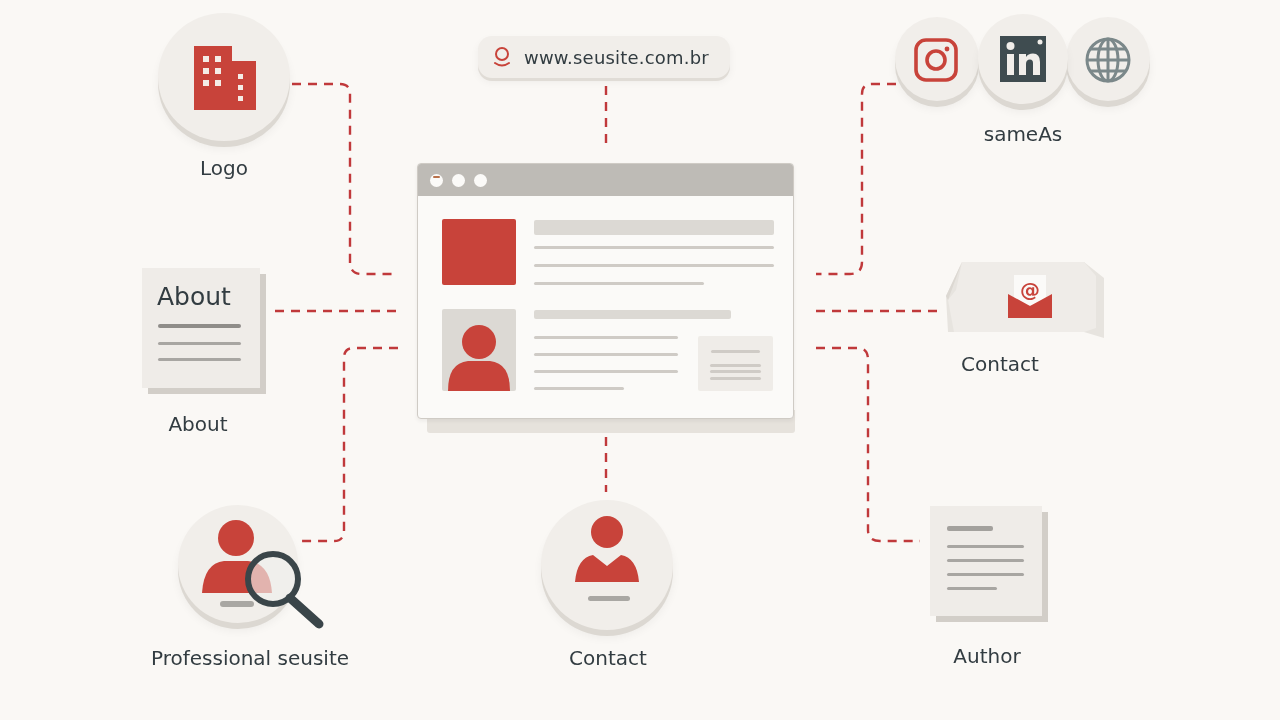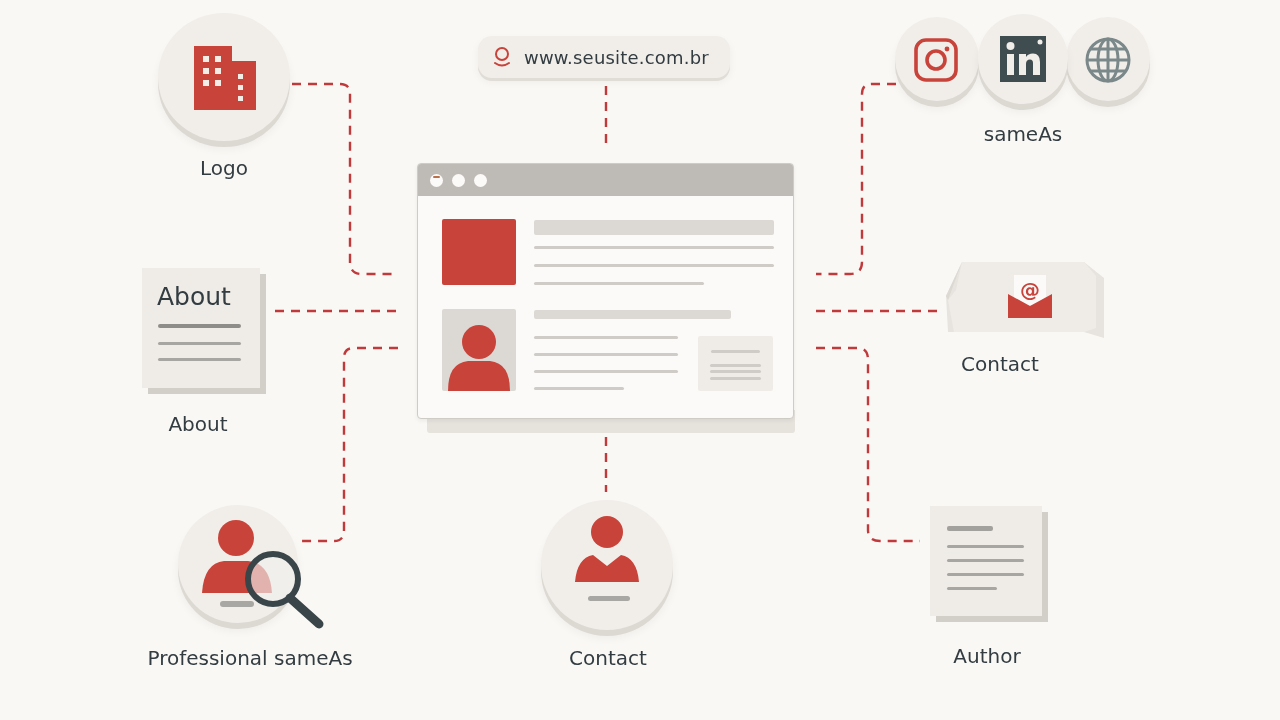--- a/index.html
+++ b/index.html
@@ -186,21 +186,21 @@
 
   <div class="disc" style="left:178px;top:505px;width:120px;height:118px;">
     <svg style="position:absolute;left:0;top:0;" width="160" height="130" viewBox="0 0 160 130">
       <circle cx="58" cy="33" r="18" fill="#c8433a"></circle>
       <path d="M24 88 Q26 58 46 56 H70 Q92 58 94 88 Z" fill="#c8433a"></path>
       <rect x="42" y="96" width="34" height="6" rx="3" fill="#a9a7a3"></rect>
       <circle cx="95" cy="74" r="25" fill="rgba(240,240,236,0.65)" stroke="#3a4549" stroke-width="6"></circle>
       <line x1="112" y1="93" x2="141" y2="119" stroke="#3a4549" stroke-width="9" stroke-linecap="round"></line>
     </svg>
   </div>
-  <div class="label" style="left:250px;top:646px;">Professional sameAs</div>
+  <div class="label" style="left:250px;top:646px;">Professional seusite</div>
 
   <div class="disc" style="left:541px;top:500px;width:132px;height:130px;">
     <svg style="position:absolute;left:0;top:0;" width="132" height="130" viewBox="0 0 132 130">
       <circle cx="66" cy="32" r="16" fill="#c8433a"></circle>
       <path d="M34 82 Q36 58 52 55 L66 66 L80 55 Q96 58 98 82 Z" fill="#c8433a"></path>
       <rect x="47" y="96" width="42" height="5" rx="2.5" fill="#a9a7a3"></rect>
     </svg>
   </div>
   <div class="label" style="left:608px;top:646px;">Contact</div>
 

